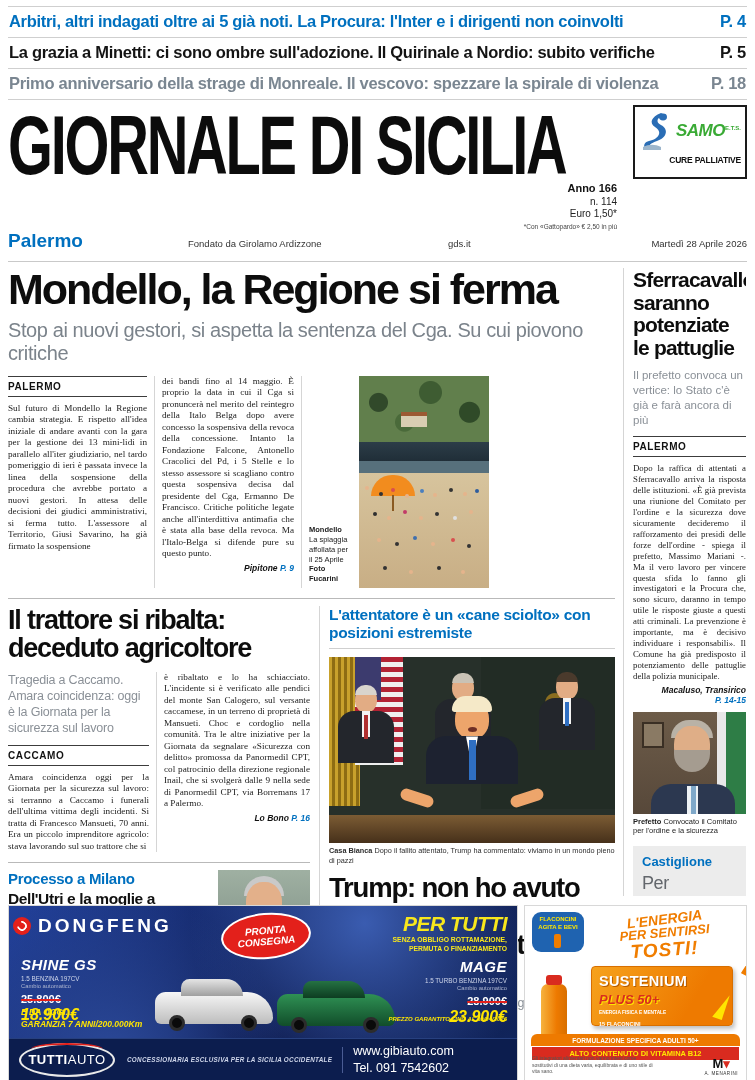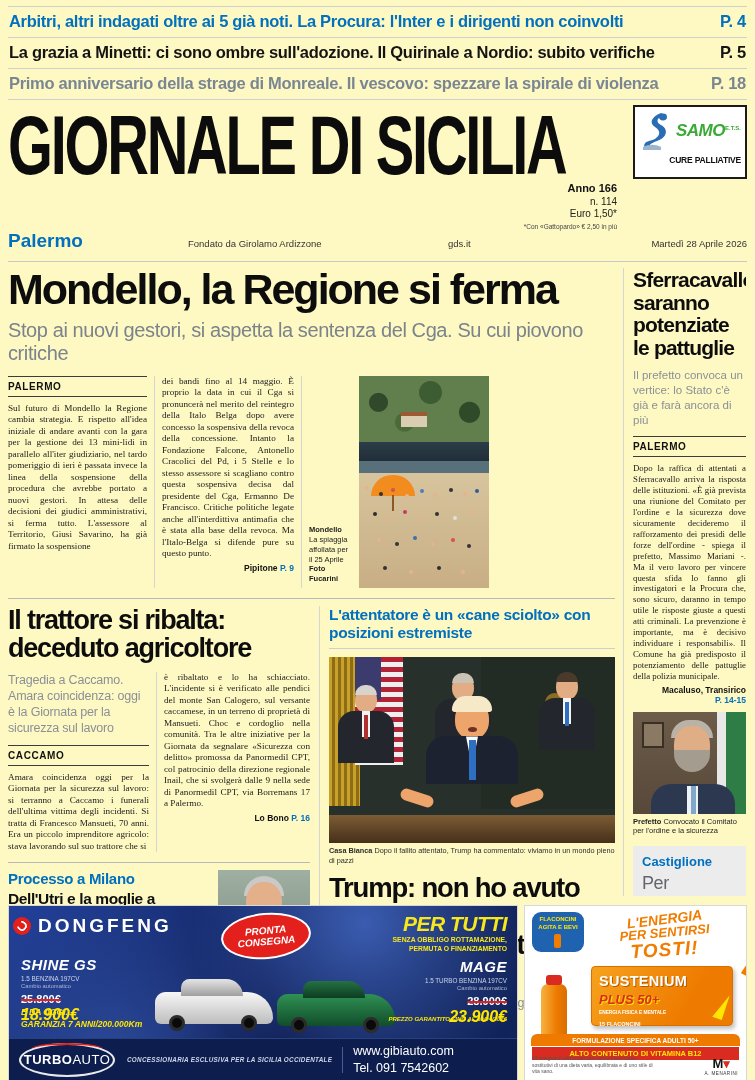--- a/index.html
+++ b/index.html
@@ -1,16 +1,16 @@
 <!DOCTYPE html>
 <html><head>
 <meta charset="utf-8">
 <style>
   html,body{margin:0;padding:0;background:#dfdfdf;}
-  .page{width:755px;height:1080px;margin:0 auto;background:#fef9c3;position:relative;
+  .page{width:755px;height:1080px;margin:0 auto;background:#ffffff;position:relative;
         font-family:"Liberation Sans",sans-serif;color:#111;box-sizing:border-box;
         padding:6px 8px 0;overflow:hidden;}
   
   .tops{border-top:1px solid #cfcfcf;}
   .tops-row{display:flex;justify-content:space-between;align-items:center;
             padding:5px 1px 6px;border-bottom:1px solid #cfcfcf;
             font-weight:bold;font-size:16.5px;letter-spacing:-0.3px;}
   .tops-row .pg{font-size:16.5px;white-space:nowrap;margin-left:10px;}
   .c-blue{color:#0070bf}.c-black{color:#141414}.c-gray{color:#7a8691}
   
@@ -39,21 +39,21 @@
   .main{display:flex;margin-top:6px;height:628px;}
   .main-left{width:607px;}
   .main-right{width:123px;margin-left:8px;border-left:1px solid #d5d5d5;
               padding-left:9px;box-sizing:border-box;overflow:hidden;}
   h1{font-size:43px;font-weight:800;letter-spacing:-2px;margin:0 0 7px;line-height:1.02;color:#0d0d0d;}
   .lead-sub{font-size:20px;color:#7b838b;letter-spacing:-0.4px;margin-bottom:11px;}
   .kick{font-size:10px;font-weight:bold;letter-spacing:0.6px;color:#111;
         border-top:1px solid #3c3c3c;border-bottom:1px solid #3c3c3c;padding:4px 0;margin-bottom:6px;}
   .body-txt{font-family:"Liberation Serif",serif;font-size:9.2px;line-height:1.25;
             text-align:justify;color:#1b1b1b;}
-  .byline{text-align:right;font-size:8.5px;font-weight:bold;margin-top:3px;color:#111;}
+  .byline{text-align:right;font-size:8.5px;font-weight:bold;margin-top:3px;color:#111;font-style:italic;}
   .byline .pg{color:#0070bf;}
   .lead-row{display:flex;height:212px;overflow:hidden;}
   .lead-col1{width:146px;padding-right:7px;box-sizing:border-box;}
   .lead-col2{width:147px;padding:0 7px;border-left:1px solid #d5d5d5;box-sizing:border-box;}
   .lead-capcol{width:58px;padding:0 6px 4px 7px;border-left:1px solid #d5d5d5;box-sizing:border-box;
                display:flex;flex-direction:column;justify-content:flex-end;font-size:7.5px;line-height:1.3;color:#222;}
   .cap-b{font-weight:bold;}
   .lead-photo{width:130px;position:relative;overflow:hidden;background:#cbb28a;}
   .lead-enna{flex:1;margin-left:7px;background:#ececec;padding:8px 9px;box-sizing:border-box;
              display:flex;flex-direction:column;}
@@ -481,21 +481,21 @@
       <div class="car car-green">
           <div class="cab"></div>
         </div>
       <div class="df-warranty">
         <div>E DA OGGI...</div>
         <div>GARANZIA 7 ANNI/200.000Km</div>
       </div>
       <div class="df-pricenote">PREZZO GARANTITO FINO AL 30/04/2026</div>
       <div class="df-bar">
         <div class="gibi">
-          <b>TURBO</b>
+          <b>TUTTI</b>
             <span>AUTO</span>
         </div>
         <div class="df-addr">
           <div class="df-addr-tag">CONCESSIONARIA ESCLUSIVA PER LA SICILIA OCCIDENTALE</div>
         </div>
         <div class="df-sep"></div>
         <div class="df-web">
           <div>www.gibiauto.com</div>
           <div>Tel. 091 7542602</div>
         </div>

